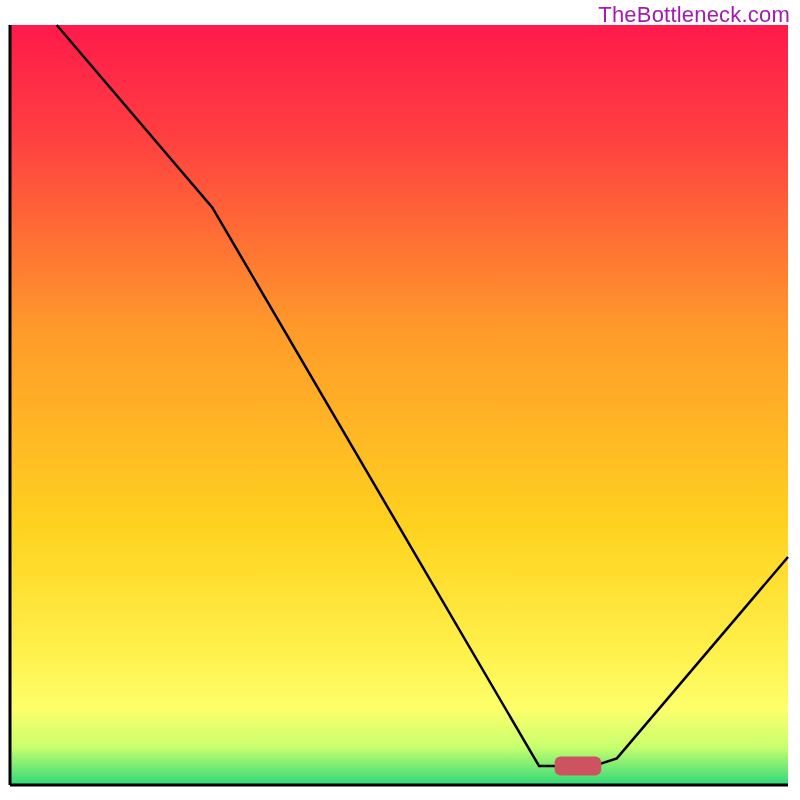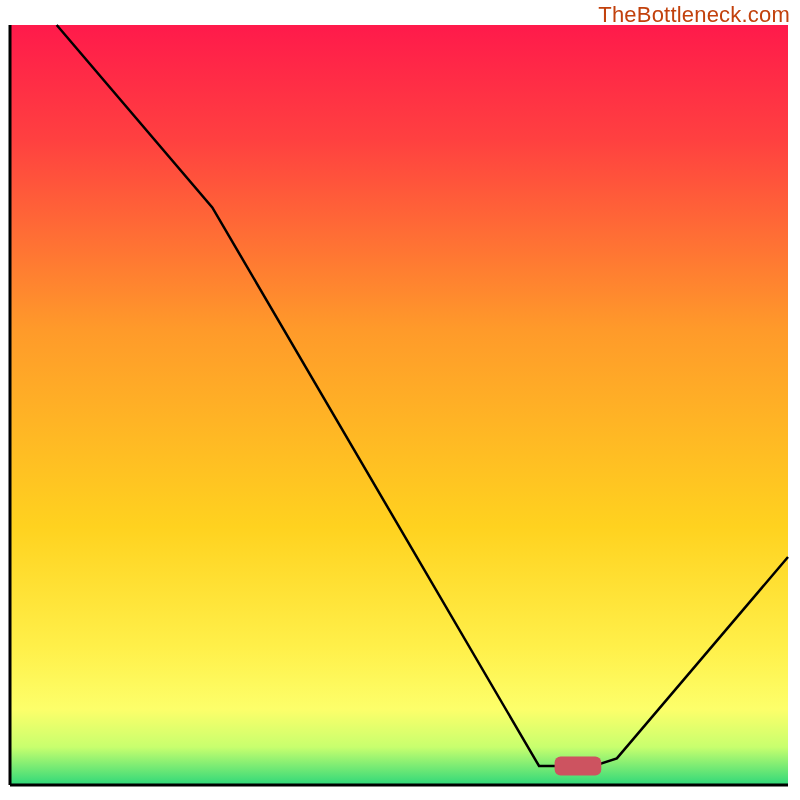--- a/index.html
+++ b/index.html
@@ -12,21 +12,21 @@
   }
   .wrap {
     position: relative;
     width: 800px;
     height: 800px;
   }
   .watermark {
     position: absolute;
     top: 2px;
     right: 10px;
-    color: #c2410c;
+    color: #a21caf;
     font-size: 22px;
     font-weight: 500;
     letter-spacing: 0.2px;
     z-index: 5;
   }
   svg.plot {
     position: absolute;
     top: 0;
     left: 0;
     width: 800px;

